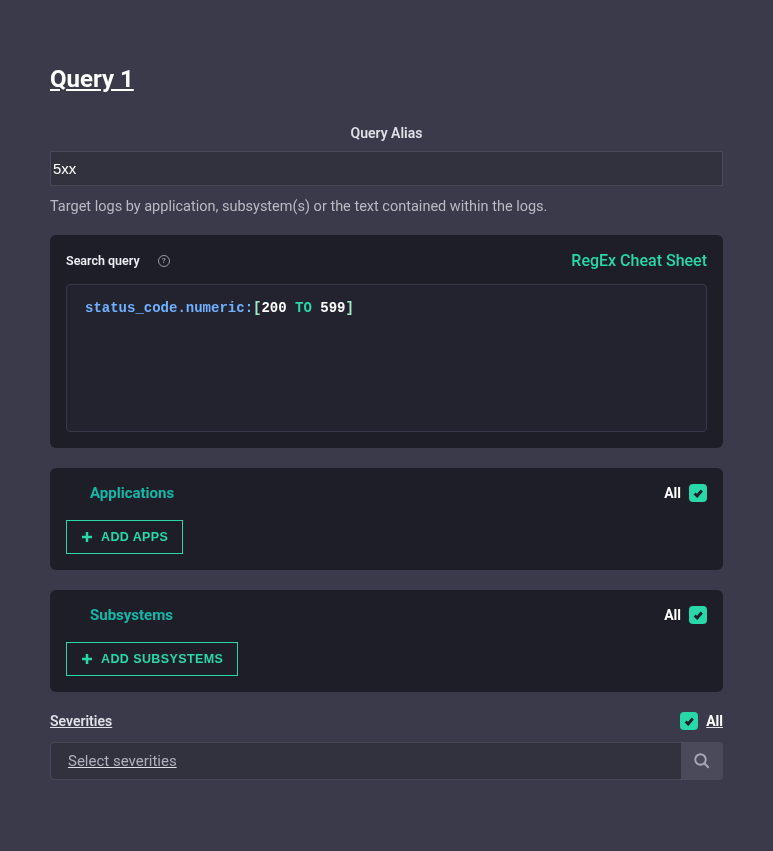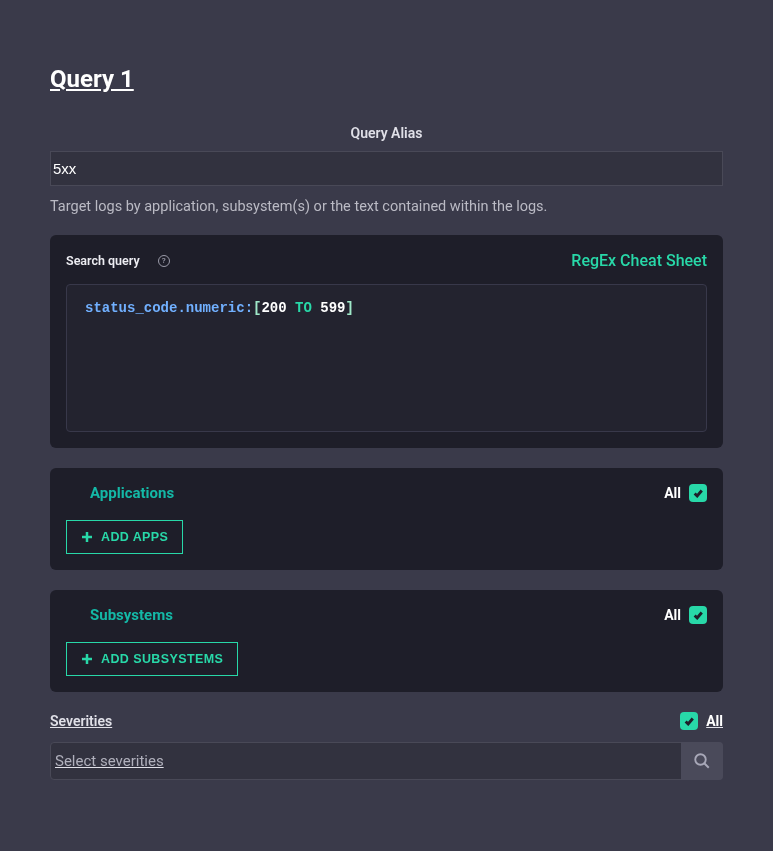--- a/index.html
+++ b/index.html
@@ -165,21 +165,21 @@
     }
     .select-wrapper {
       position: relative;
       width: 100%;
     }
     .select-input {
       width: 100%;
       background: #32323f;
       border: 1px solid #494957;
       border-radius: 4px;
-      padding: 9px 4px;
+      padding: 9px 17px;
       font-size: 15px;
       color: #b0b0bc;
     }
     .search-icon-box {
       position: absolute;
       right: 0;
       top: 0;
       bottom: 0;
       width: 42px;
       display: flex;

